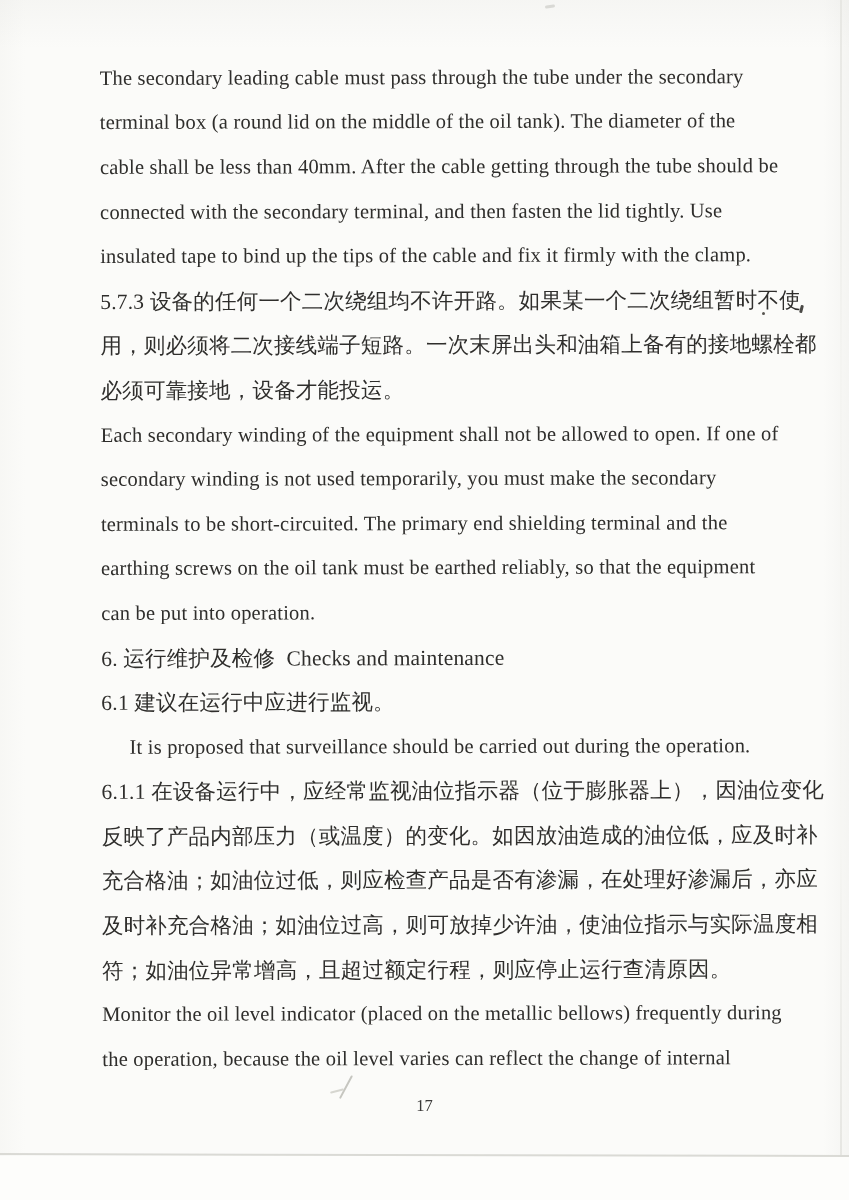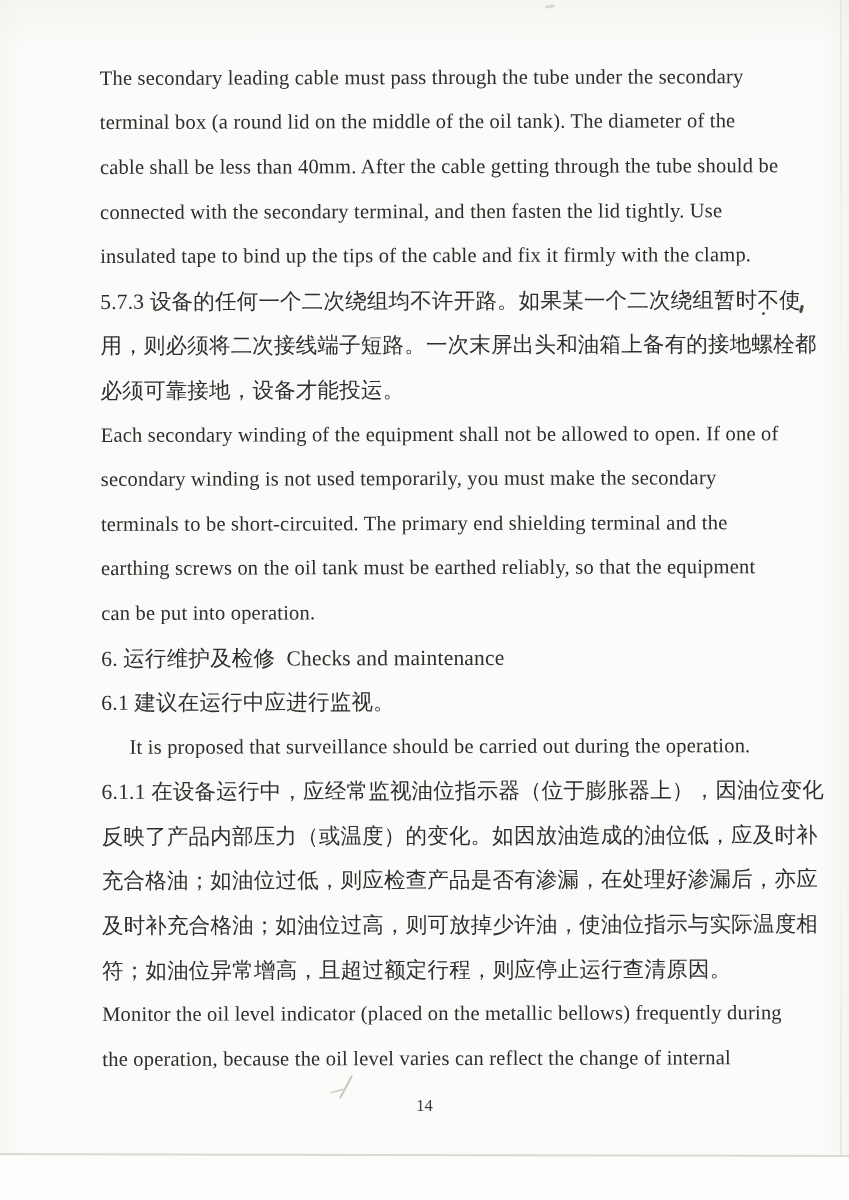--- a/index.html
+++ b/index.html
@@ -147,21 +147,21 @@
     <div class="line zh">反映了产品内部压力（或温度）的变化。如因放油造成的油位低，应及时补</div>
     <div class="line zh">充合格油；如油位过低，则应检查产品是否有渗漏，在处理好渗漏后，亦应</div>
     <div class="line zh">及时补充合格油；如油位过高，则可放掉少许油，使油位指示与实际温度相</div>
     <div class="line zh">符；如油位异常增高，且超过额定行程，则应停止运行查清原因。</div>
 
     <div class="line en">Monitor the oil level indicator (placed on the metallic bellows) frequently during</div>
     <div class="line en">the operation, because the oil level varies can reflect the change of internal</div>
 
   </div>
 
-  <div class="page-number">14</div>
+  <div class="page-number">17</div>
 
   <div class="artifact speck-top"></div>
   <div class="artifact speck-quote"></div>
   <div class="artifact speck-dot"></div>
   <div class="artifact right-edge-line"></div>
   <div class="artifact below-edge"></div>
   <div class="artifact bottom-scan-line"></div>
   <div class="artifact pen-mark-long"></div>
   <div class="artifact pen-mark-short"></div>
 

